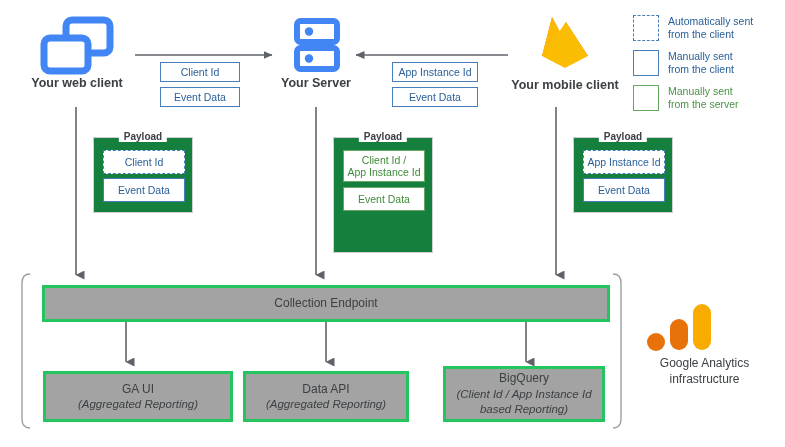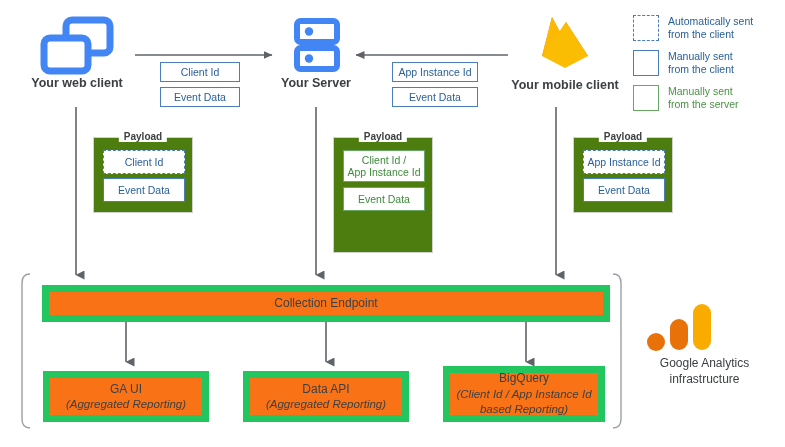--- a/index.html
+++ b/index.html
@@ -45,40 +45,40 @@
   .chip.dashed { border-style: dashed; }
   .chip.green {
     border-color: #66a862;
     color: #3f8a3a;
   }
 
   
   .payload {
     box-sizing: border-box;
     border: 1px solid #d0d0d0;
-    background: #4d7c0f;
+    background: #15803d;
   }
   .payload-title {
     position: absolute;
     top: -7px;
     left: 50%;
     transform: translateX(-50%);
     background: #fff;
     padding: 0 5px;
     font-size: 10px;
     font-weight: bold;
     color: #3c4043;
     white-space: nowrap;
   }
 
   
   .gbox {
     box-sizing: border-box;
-    border: 7px solid #22c55e;
-    background: #f97316;
+    border: 3px solid #22c55e;
+    background: #a3a3a3;
     display: flex;
     flex-direction: column;
     align-items: center;
     justify-content: center;
     text-align: center;
     color: #3c4043;
     font-size: 12px;
     line-height: 1.35;
   }
   .gbox .sub {
@@ -201,21 +201,21 @@
   <div class="abs payload" style="left:573px;top:137px;width:100px;height:76px;">
     <div class="payload-title">Payload</div>
     <div class="abs chip dashed" style="left:9px;top:12px;width:82px;height:24px;">App Instance Id</div>
     <div class="abs chip" style="left:9px;top:40px;width:82px;height:24px;">Event Data</div>
   </div>
 
   <div class="abs gbox" style="left:42px;top:285px;width:568px;height:37px;">
     <div>Collection Endpoint</div>
   </div>
 
-  <div class="abs gbox" style="left:43px;top:371px;width:166px;height:51px;">
+  <div class="abs gbox" style="left:43px;top:371px;width:190px;height:51px;">
     <div>GA UI</div>
     <div class="sub">(Aggregated Reporting)</div>
   </div>
 
   <div class="abs gbox" style="left:243px;top:371px;width:166px;height:51px;">
     <div>Data API</div>
     <div class="sub">(Aggregated Reporting)</div>
   </div>
 
   <div class="abs gbox" style="left:443px;top:366px;width:162px;height:56px;">

